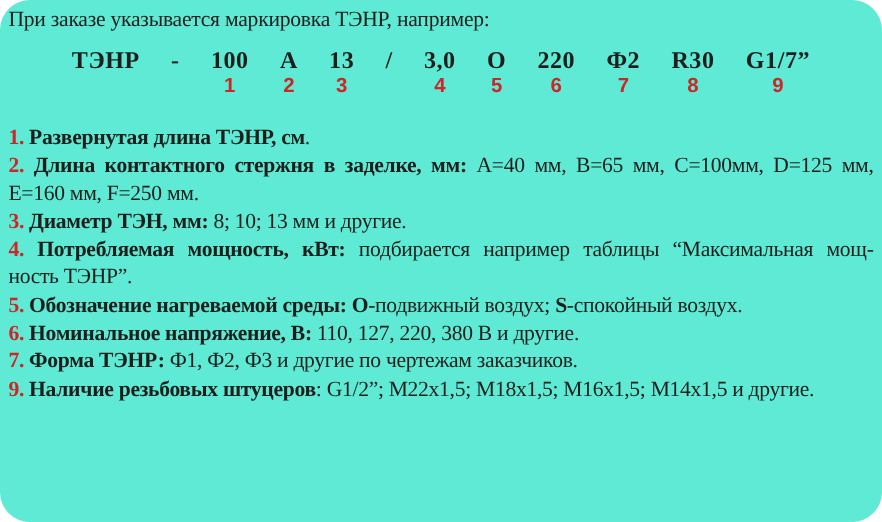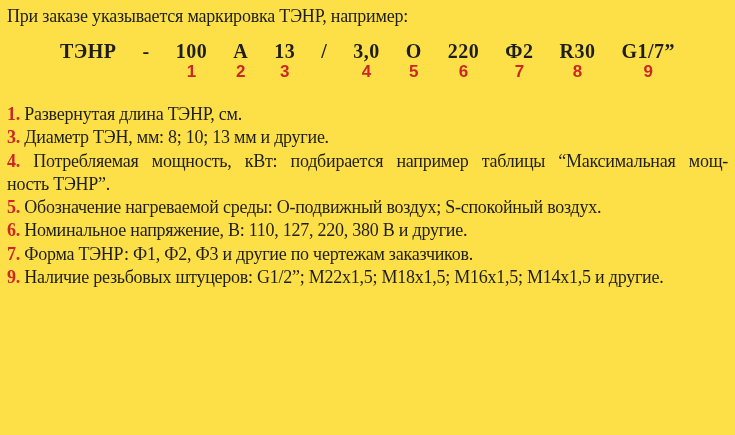--- a/index.html
+++ b/index.html
@@ -1,25 +1,26 @@
 <!DOCTYPE html>
 <html><head>
 <meta charset="utf-8">
 <style>
   html, body { margin: 0; padding: 0; background: #ffffff; }
   .page {
     position: relative;
     width: 735px;
     height: 435px;
-    background: #fde047;
+    background: #5eead4;
     color: #1e1e1c;
     font-family: "Liberation Serif", serif;
     overflow: hidden;
     box-sizing: border-box;
     padding: 5px 7px 0 7px;
+    border-radius: 25px;
   }
   .intro {
     font-size: 18px;
     line-height: 22px;
     letter-spacing: -0.2px;
     margin: 0;
   }
   .marking-row {
     display: flex;
     justify-content: center;
@@ -55,21 +56,21 @@
   .dline {
     font-size: 18px;
     line-height: 23.3px;
     letter-spacing: -0.25px;
   }
   .dline.justify {
     text-align: justify;
     text-align-last: justify;
   }
   .seg-num { color: #cb2727; font-weight: bold; }
-  .seg-bold { font-weight: normal; }
+  .seg-bold { font-weight: bold; }
   .seg-reg { font-weight: normal; }
 </style>
 </head>
 <body>
 
 <div class="page">
   <p class="intro">При заказе указывается маркировка ТЭНР, например:</p>
 
   <div class="marking-row">
       <div class="mpart">
@@ -121,20 +122,24 @@
         <div class="mnum">9</div>
       </div>
     </div>
 
   <div class="decoding">
     <div>
         <div>
           <div class="dline"><span class="seg-num">1.</span><span class="seg-bold">  Развернутая длина ТЭНР, см</span><span class="seg-reg">.</span></div>
         </div>
         <div>
+          <div class="dline justify"><span class="seg-num">2.</span><span class="seg-bold"> Длина контактного стержня в заделке, мм:</span><span class="seg-reg"> А=40 мм, В=65 мм, С=100мм, D=125 мм,</span></div>
+          <div class="dline"><span class="seg-reg">Е=160 мм, F=250 мм.</span></div>
+        </div>
+        <div>
           <div class="dline"><span class="seg-num">3.</span><span class="seg-bold"> Диаметр ТЭН, мм:</span><span class="seg-reg"> 8; 10; 13 мм и другие.</span></div>
         </div>
         <div>
           <div class="dline justify"><span class="seg-num">4.</span><span class="seg-bold"> Потребляемая мощность, кВт:</span><span class="seg-reg"> подбирается например таблицы “Максимальная мощ-</span></div>
           <div class="dline"><span class="seg-reg">ность ТЭНР”.</span></div>
         </div>
         <div>
           <div class="dline"><span class="seg-num">5.</span><span class="seg-bold"> Обозначение нагреваемой среды: </span><span class="seg-bold">О</span><span class="seg-reg">-подвижный воздух; </span><span class="seg-bold">S</span><span class="seg-reg">-спокойный воздух.</span></div>
         </div>
         <div>

